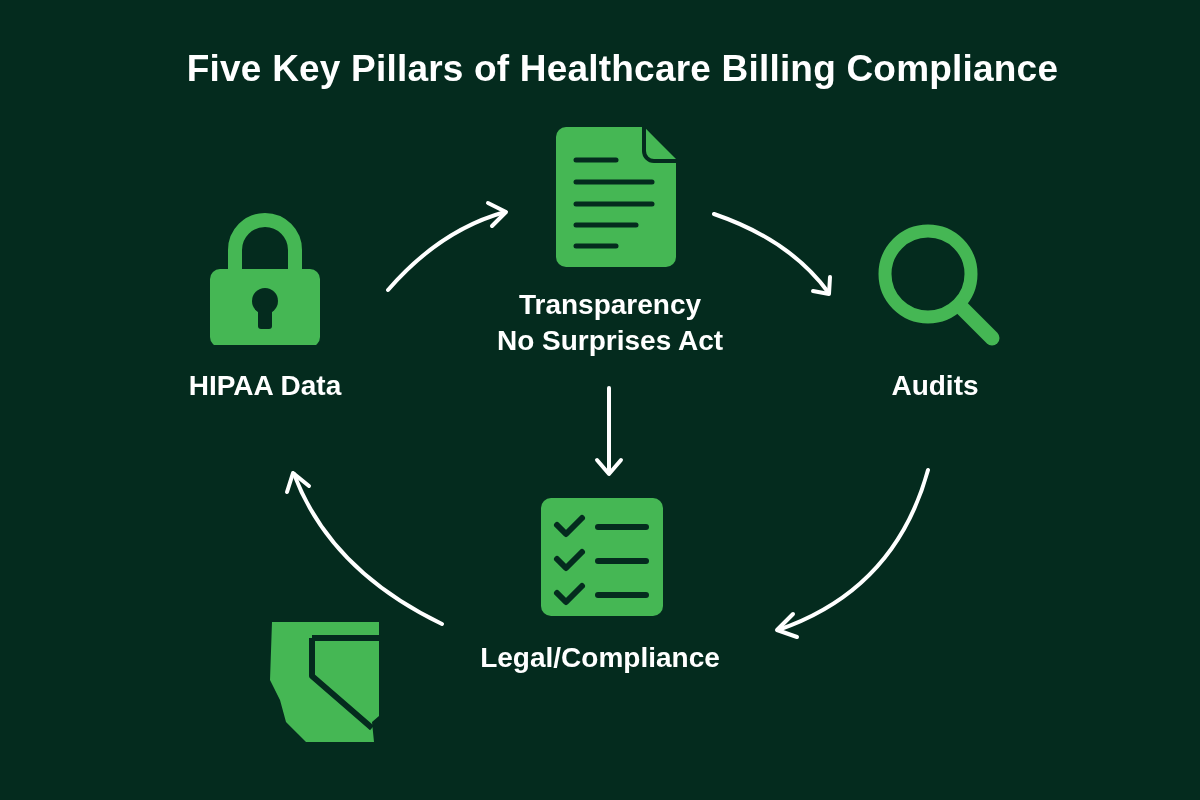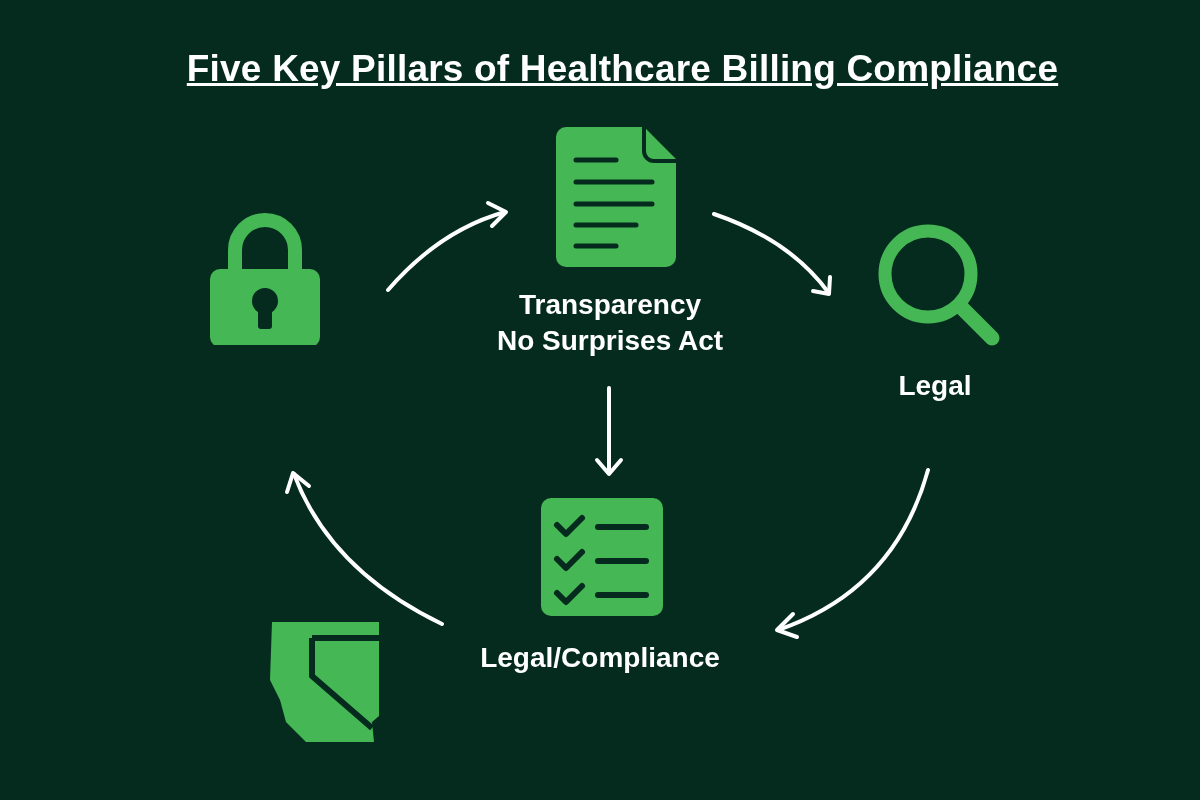--- a/index.html
+++ b/index.html
@@ -1,19 +1,19 @@
 <!DOCTYPE html>
 <html><head>
 <meta charset="utf-8">
 <style>
   html, body { margin:0; padding:0; }
   body { width:1200px; height:800px; background:#042b1e; overflow:hidden; position:relative;
          font-family:"Liberation Sans", "DejaVu Sans", sans-serif; color:#fff; }
   .title { position:absolute; left:0; width:1200px; top:48px; text-align:center; padding-left:45px; box-sizing:border-box;
-           font-size:37px; font-weight:bold; letter-spacing:0.2px; color:#ffffff;text-decoration:underline; }
+           font-size:37px; font-weight:bold; letter-spacing:0.2px; color:#ffffff; }
   .label { position:absolute; text-align:center; font-size:28px; font-weight:bold; line-height:36px; color:#fff; }
   svg.layer { position:absolute; left:0; top:0; }
   .icon { position:absolute; }
 </style>
 </head>
 <body>
 
 <div class="title">Five Key Pillars of Healthcare Billing Compliance</div>
 
 <svg class="layer" width="1200" height="800">
@@ -78,23 +78,24 @@
 
 <svg class="icon" style="left:268px;top:618px" width="116" height="128" viewBox="0 0 116 128">
   <path d="M4 4 H111 V98 L104 104 L106 124 H38 L30 116 L18 104 L12 82 L6 70 L2 62 Z" fill="#45b754"></path>
   <g fill="none" stroke="#042b1e" stroke-width="6" stroke-linejoin="round">
     <path d="M44 20 L44 58 L104 110"></path>
     <path d="M44 20 H112"></path>
   </g>
 </svg>
 
 <div class="label" style="left:150px;top:368px;width:230px">
+  <div>HIPAA Data</div>
 </div>
 <div class="label" style="left:470px;top:287px;width:280px">
   <div>Transparency</div>
   <div>No Surprises Act</div>
 </div>
 <div class="label" style="left:810px;top:368px;width:250px">
-  <div>Legal</div>
+  <div>Audits</div>
 </div>
 <div class="label" style="left:450px;top:640px;width:300px">
   <div>Legal/Compliance</div>
 </div>
 
 </body></html>

